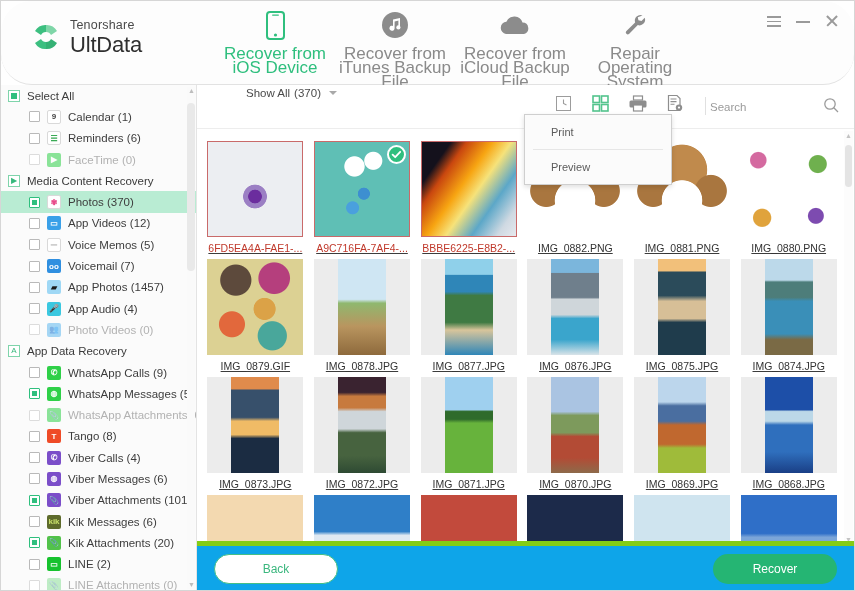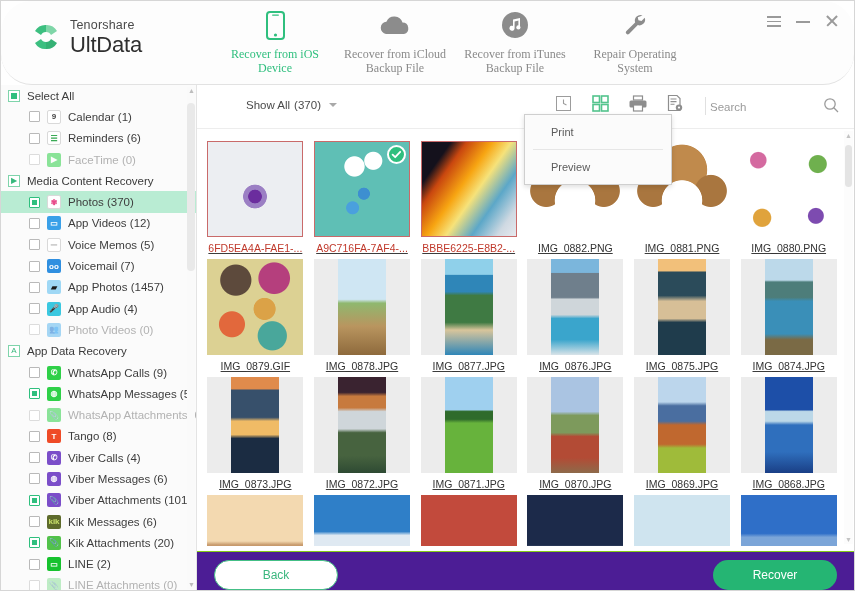--- a/index.html
+++ b/index.html
@@ -25,21 +25,21 @@
   .wc-ham i { position:absolute; left:1px; width:14px; height:1.6px; background:#9a9a9a; }
   .wc-ham i:nth-child(1){ top:3px; } .wc-ham i:nth-child(2){ top:7.5px; } .wc-ham i:nth-child(3){ top:12px; }
   .wc-min i { position:absolute; left:1px; top:8px; width:14px; height:1.6px; background:#9a9a9a; }
   .wc-close i { position:absolute; left:1px; top:7px; width:14px; height:1.6px; background:#9a9a9a; }
   .wc-close i:nth-child(1){ transform:rotate(45deg);} .wc-close i:nth-child(2){ transform:rotate(-45deg);}
 
   
   .tabs { position:absolute; left:214px; top:8px; display:flex; }
   .tab { width:120px; text-align:center; position:relative; cursor:pointer; padding-bottom:8px; }
   .tab .ticon { height:32px; display:flex; align-items:center; justify-content:center; margin-bottom:6px; }
-  .tab .tlabel { font-size:12px; line-height:14px; color:#8a8a8a;font-family:Liberation Serif, serif; }
+  .tab .tlabel { font-size:17px; line-height:14px; color:#8a8a8a; }
   .tab.active .tlabel { color:#2fbf7e; }
   .tab.active .underline { position:absolute; left:8px; right:8px; bottom:-5px; height:3px; background:#2fbf7e; }
 
   
   .sidebar { position:absolute; left:0; top:84px; width:196px; height:506px; background:#fbfbfb; border-right:1px solid #e4e4e4; overflow:hidden; }
   .side-scroll { position:absolute; left:0; top:0; width:196px; height:506px; }
   .srow { height:21.3px; display:flex; align-items:center; padding-left:7px; font-size:11.5px; color:#3d3d3d; cursor:pointer; white-space:nowrap; }
   .srow.sel { background:#b9ecd3; }
   .srow.dim { color:#b2b2b2; }
   .srow.group { padding-left:7px; font-size:11.5px; color:#3a3a3a; }
@@ -51,21 +51,21 @@
   .gbx { width:12px; height:12px; border:1px solid #7fd4ab; background:#fff; display:flex; align-items:center; justify-content:center; margin-right:7px; flex:0 0 auto; font-size:8px; color:#36b87c; line-height:1;}
   .gbx.fill::after{content:"";width:6px;height:6px;background:#2fbf7e;}
   .ico { width:14px; height:14px; margin-right:7px; flex:0 0 auto; border-radius:2px; display:flex; align-items:center; justify-content:center; font-size:8px; color:#fff; font-weight:bold; overflow:hidden; }
   .side-sb { position:absolute; right:1px; top:2px; width:8px; height:502px; background:#fafafa; }
   .side-sb .thumb { position:absolute; left:0; top:16px; width:8px; height:168px; background:#e9e9e9; border-radius:4px; }
   .side-sb .ar { position:absolute; left:1px; width:6px; text-align:center; font-size:7px; color:#bdbdbd; line-height:6px;}
 
   
   .content { position:absolute; left:196px; top:84px; width:657px; height:506px; background:#fff; }
   .toolbar { position:absolute; left:0; top:0; width:657px; height:44px; border-bottom:1px solid #ededed; }
-  .showall { position:absolute; left:49px; top:14px; font-size:11.5px; color:#4a4a4a; display:flex; align-items:center; gap:4px; cursor:pointer;}
+  .showall { position:absolute; left:49px; top:2px; font-size:11.5px; color:#4a4a4a; display:flex; align-items:center; gap:4px; cursor:pointer;}
   .caret { width:0;height:0;border-left:4px solid transparent;border-right:4px solid transparent;border-top:4px solid #a9a9a9; margin-left:4px;}
   .tb-icons { position:absolute; right:170px; top:9px; display:flex; align-items:center; gap:18px; }
   .tbi { width:19px; height:19px; cursor:pointer; position:relative; }
   .tb-sep { position:absolute; right:148px; top:12px; width:1px; height:18px; background:#e0e0e0; }
   .search-box { position:absolute; right:14px; top:12px; width:130px; display:flex; align-items:center; justify-content:space-between; cursor:text;}
   .search-ph { font-size:11.5px; color:#9b9b9b; }
 
   
   .grid-wrap { position:absolute; left:0; top:44px; width:657px; height:417px; overflow:hidden; background:#fff;}
   .grid { position:absolute; left:9px; top:8px; width:632px; }
@@ -76,21 +76,21 @@
   .cap { text-align:center; font-size:10.5px; color:#333; margin-top:5px; line-height:13px; white-space:nowrap; overflow:hidden; text-overflow:ellipsis;}
   .cap.red { color:#c0392b; }
   .check-badge { position:absolute; right:3px; top:3px; width:19px; height:19px; border-radius:50%; background:#2fbf7e; border:2px solid #fff; display:flex; align-items:center; justify-content:center; }
   .check-badge svg { display:block; }
 
   .grid-sb { position:absolute; right:1px; top:46px; width:9px; height:413px; background:#fcfcfc; }
   .grid-sb .thumb2 { position:absolute; left:1px; top:14px; width:7px; height:42px; background:#e4e4e4; border-radius:4px;}
   .grid-sb .ar { position:absolute; left:1px; width:7px; text-align:center; font-size:7px; color:#c3c3c3; line-height:7px;}
 
   
-  .footer { position:absolute; left:0; bottom:0; width:657px; height:40px; background:#4c1d95; border-top:1px solid #84cc16;}
+  .footer { position:absolute; left:0; bottom:0; width:657px; height:50px; background:#0ea5e9; border-top:5px solid #84cc16;}
   .btn-back { position:absolute; left:17px; top:8px; width:124px; height:30px; border:1px solid #44bf86; border-radius:15px; background:#fff; color:#3bb77e; font-size:12px; display:flex; align-items:center; justify-content:center; cursor:pointer;}
   .btn-recover { position:absolute; right:17px; top:8px; width:124px; height:30px; border-radius:15px; background:#25b573; color:#fff; font-size:12px; display:flex; align-items:center; justify-content:center; cursor:pointer;}
 
   
   .menu { position:absolute; left:523px; top:113px; width:148px; background:#fbfbfb; border:1px solid #cfcfcf; box-shadow:0 2px 5px rgba(0,0,0,.13); z-index:40; }
   .menu-item { height:34px; display:flex; align-items:center; padding-left:26px; font-size:11px; color:#5b5b5b; cursor:pointer;}
   .menu-sep { height:1px; background:#e6e6e6; margin:0 8px; }
 </style>
 </head>
 <body>
@@ -122,37 +122,37 @@
               <circle cx="9.5" cy="24" r="1.6" fill="#2fbf7e"></circle>
               <rect x="6" y="3.4" width="7" height="1.4" rx=".7" fill="#2fbf7e"></rect>
             </svg>
         </div>
         <div class="tlabel">Recover from iOS Device</div>
         <div class="underline"></div>
       </div>
 
       <div class="tab">
         <div class="ticon">
-          <svg width="34" height="22" viewBox="0 0 34 22">
-              <path d="M8 20 A6.2 6.2 0 0 1 8.4 7.7 A8.6 8.6 0 0 1 24.5 8.6 A5.8 5.8 0 0 1 26 20 Z" fill="#8c8c8c"></path>
-            </svg>
-        </div>
-        <div class="tlabel">Recover from iCloud Backup File</div>
-      </div>
-
-      <div class="tab">
-        <div class="ticon">
           <svg width="28" height="28" viewBox="0 0 28 28">
               <circle cx="14" cy="14" r="13" fill="#8c8c8c"></circle>
               <path d="M12 8.5 L19 7 L19 9.2 L13.6 10.4 L13.6 17.2 A2.6 2.6 0 1 1 12.3 15 L12 15 Z" fill="#fff"></path>
               <circle cx="17.4" cy="16.4" r="2.1" fill="#fff"></circle>
               <path d="M17.4 8.2 L19 7.9 L19 15 L17.4 15 Z" fill="#fff"></path>
             </svg>
         </div>
         <div class="tlabel">Recover from iTunes Backup File</div>
+      </div>
+
+      <div class="tab">
+        <div class="ticon">
+          <svg width="34" height="22" viewBox="0 0 34 22">
+              <path d="M8 20 A6.2 6.2 0 0 1 8.4 7.7 A8.6 8.6 0 0 1 24.5 8.6 A5.8 5.8 0 0 1 26 20 Z" fill="#8c8c8c"></path>
+            </svg>
+        </div>
+        <div class="tlabel">Recover from iCloud Backup File</div>
       </div>
 
       <div class="tab">
         <div class="ticon">
           <svg width="26" height="26" viewBox="0 0 26 26">
               <path d="M20.5 3.5 a5.6 5.6 0 0 0 -7.4 6.9 L4.2 19.2 a2 2 0 0 0 2.8 2.8 l8.8-8.9 a5.6 5.6 0 0 0 6.9-7.4 l-3.2 3.2 -3.1-0.6 -0.6-3.1 Z" fill="#8c8c8c"></path>
             </svg>
         </div>
         <div class="tlabel">Repair Operating System</div>
       </div>

